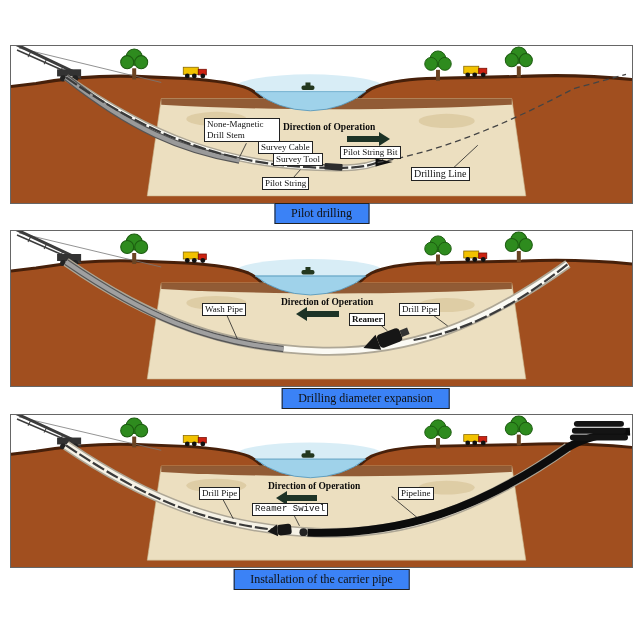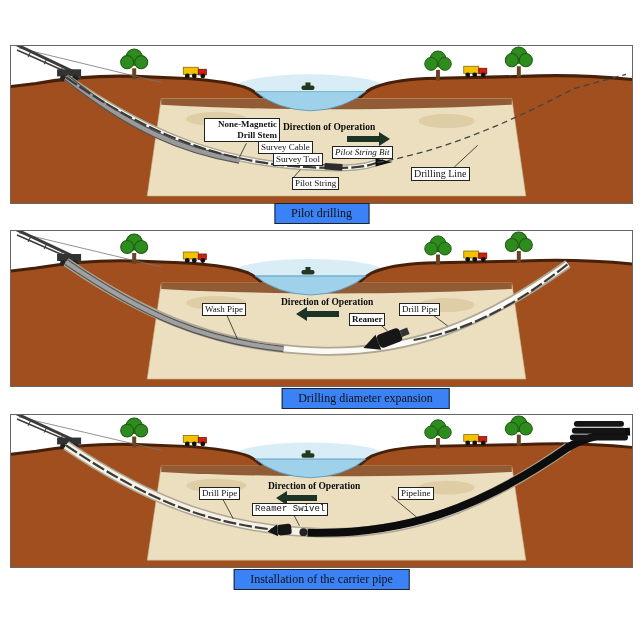--- a/index.html
+++ b/index.html
@@ -10,21 +10,21 @@
   .panel{
     position:absolute;left:10px;width:621px;background:#fff;
     border:1px solid #666;overflow:hidden;
   }
   .scene{display:block;width:100%;height:100%;}
   .lbl{
     position:absolute;background:#fff;border:1px solid #222;
     font:9px/11px "Liberation Serif", serif;padding:0 2px;
     white-space:nowrap;color:#111;z-index:3;
   }
-  .lbl.wrap{white-space:normal;text-align:right;width:70px;font-weight:bold;}
+  .lbl.wrap{white-space:normal;text-align:left;width:70px;}
   .dir{
     position:absolute;font-family:"Liberation Serif", serif;
     font-size:9.5px;font-weight:bold;color:#0b0b0b;white-space:nowrap;z-index:3;
   }
   .dir-arrow{position:absolute;height:6px;background:#1d3326;z-index:3;}
   .dir-arrow.right::after{
     content:"";position:absolute;left:100%;top:-4px;
     border-top:7px solid transparent;border-bottom:7px solid transparent;
     border-left:11px solid #1d3326;
   }
@@ -111,22 +111,22 @@
       <line x1="370" y1="111" x2="372" y2="113"></line>
       <line x1="281" y1="131" x2="289" y2="122"></line>
       <line x1="441" y1="121" x2="466" y2="98"></line>
     </g>
   </svg>
   <div class="lbl wrap" style="left:193px;top:72px;">None-Magnetic Drill Stem</div>
   <div class="dir" style="left:272px;top:76px;">Direction of Operation</div>
   <div class="dir-arrow right" style="left:336px;top:90px;width:32px;"></div>
   <div class="lbl" style="left:247px;top:95px;">Survey Cable</div>
   <div class="lbl" style="left:262px;top:107px;">Survey Tool</div>
-  <div class="lbl" style="left:321px;top:100px;font-style:italic;">Pilot String Bit</div>
-  <div class="lbl" style="left:251px;top:131px;margin-left:30px;">Pilot String</div>
+  <div class="lbl" style="left:329px;top:100px;">Pilot String Bit</div>
+  <div class="lbl" style="left:251px;top:131px;">Pilot String</div>
   <div class="lbl" style="left:400px;top:121px;font-size:10px;line-height:12px;">Drilling Line</div>
 </div>
 <div class="caption" style="top:203px;">Pilot drilling</div>
 
 <div class="panel" style="top:230px;height:155px;">
   <svg class="scene" viewBox="0 0 620 155" preserveAspectRatio="none">
     <use href="#ground"></use>
     <path d="M55,31 C140,90 215,117 305,120 C395,123 468,96 556,33" fill="none" stroke="#aea796" stroke-width="9"></path>
     <path d="M55,31 C140,90 215,117 305,120 C395,123 468,96 556,33" fill="none" stroke="#fbfaf4" stroke-width="5.5"></path>
     <path d="M55,31 C135,86 195,110 272,118" fill="none" stroke="#555" stroke-width="6.5"></path>

